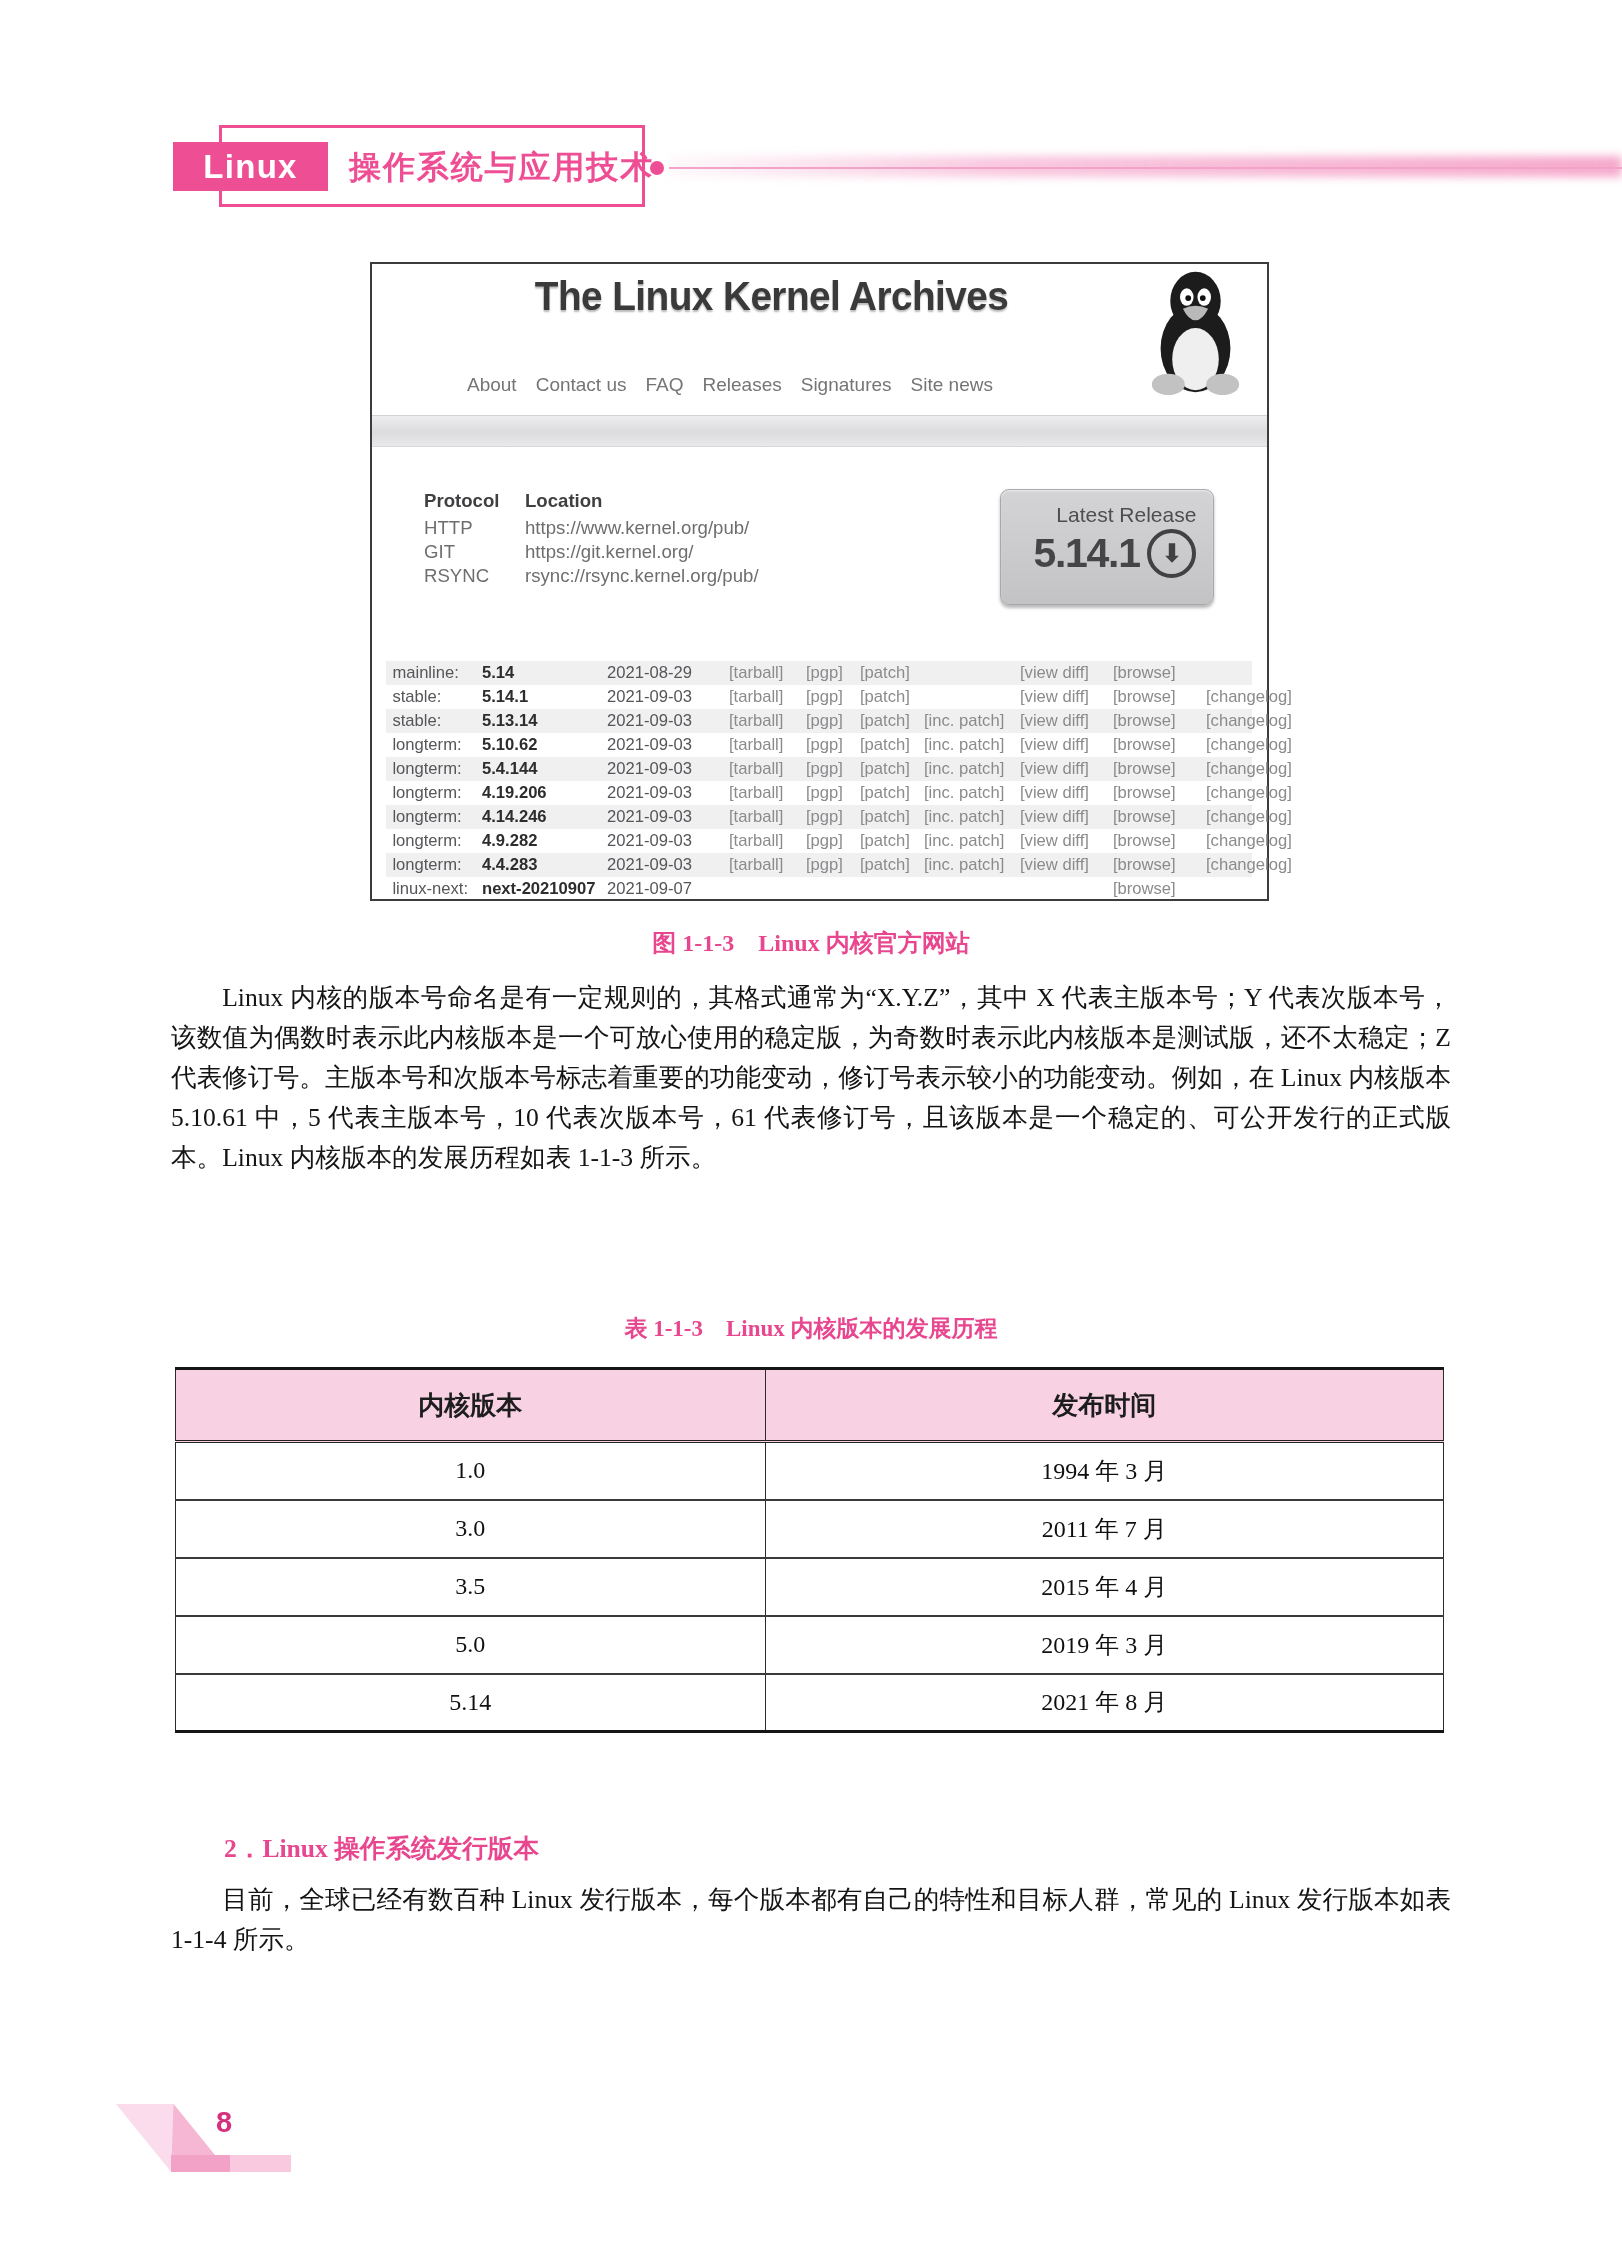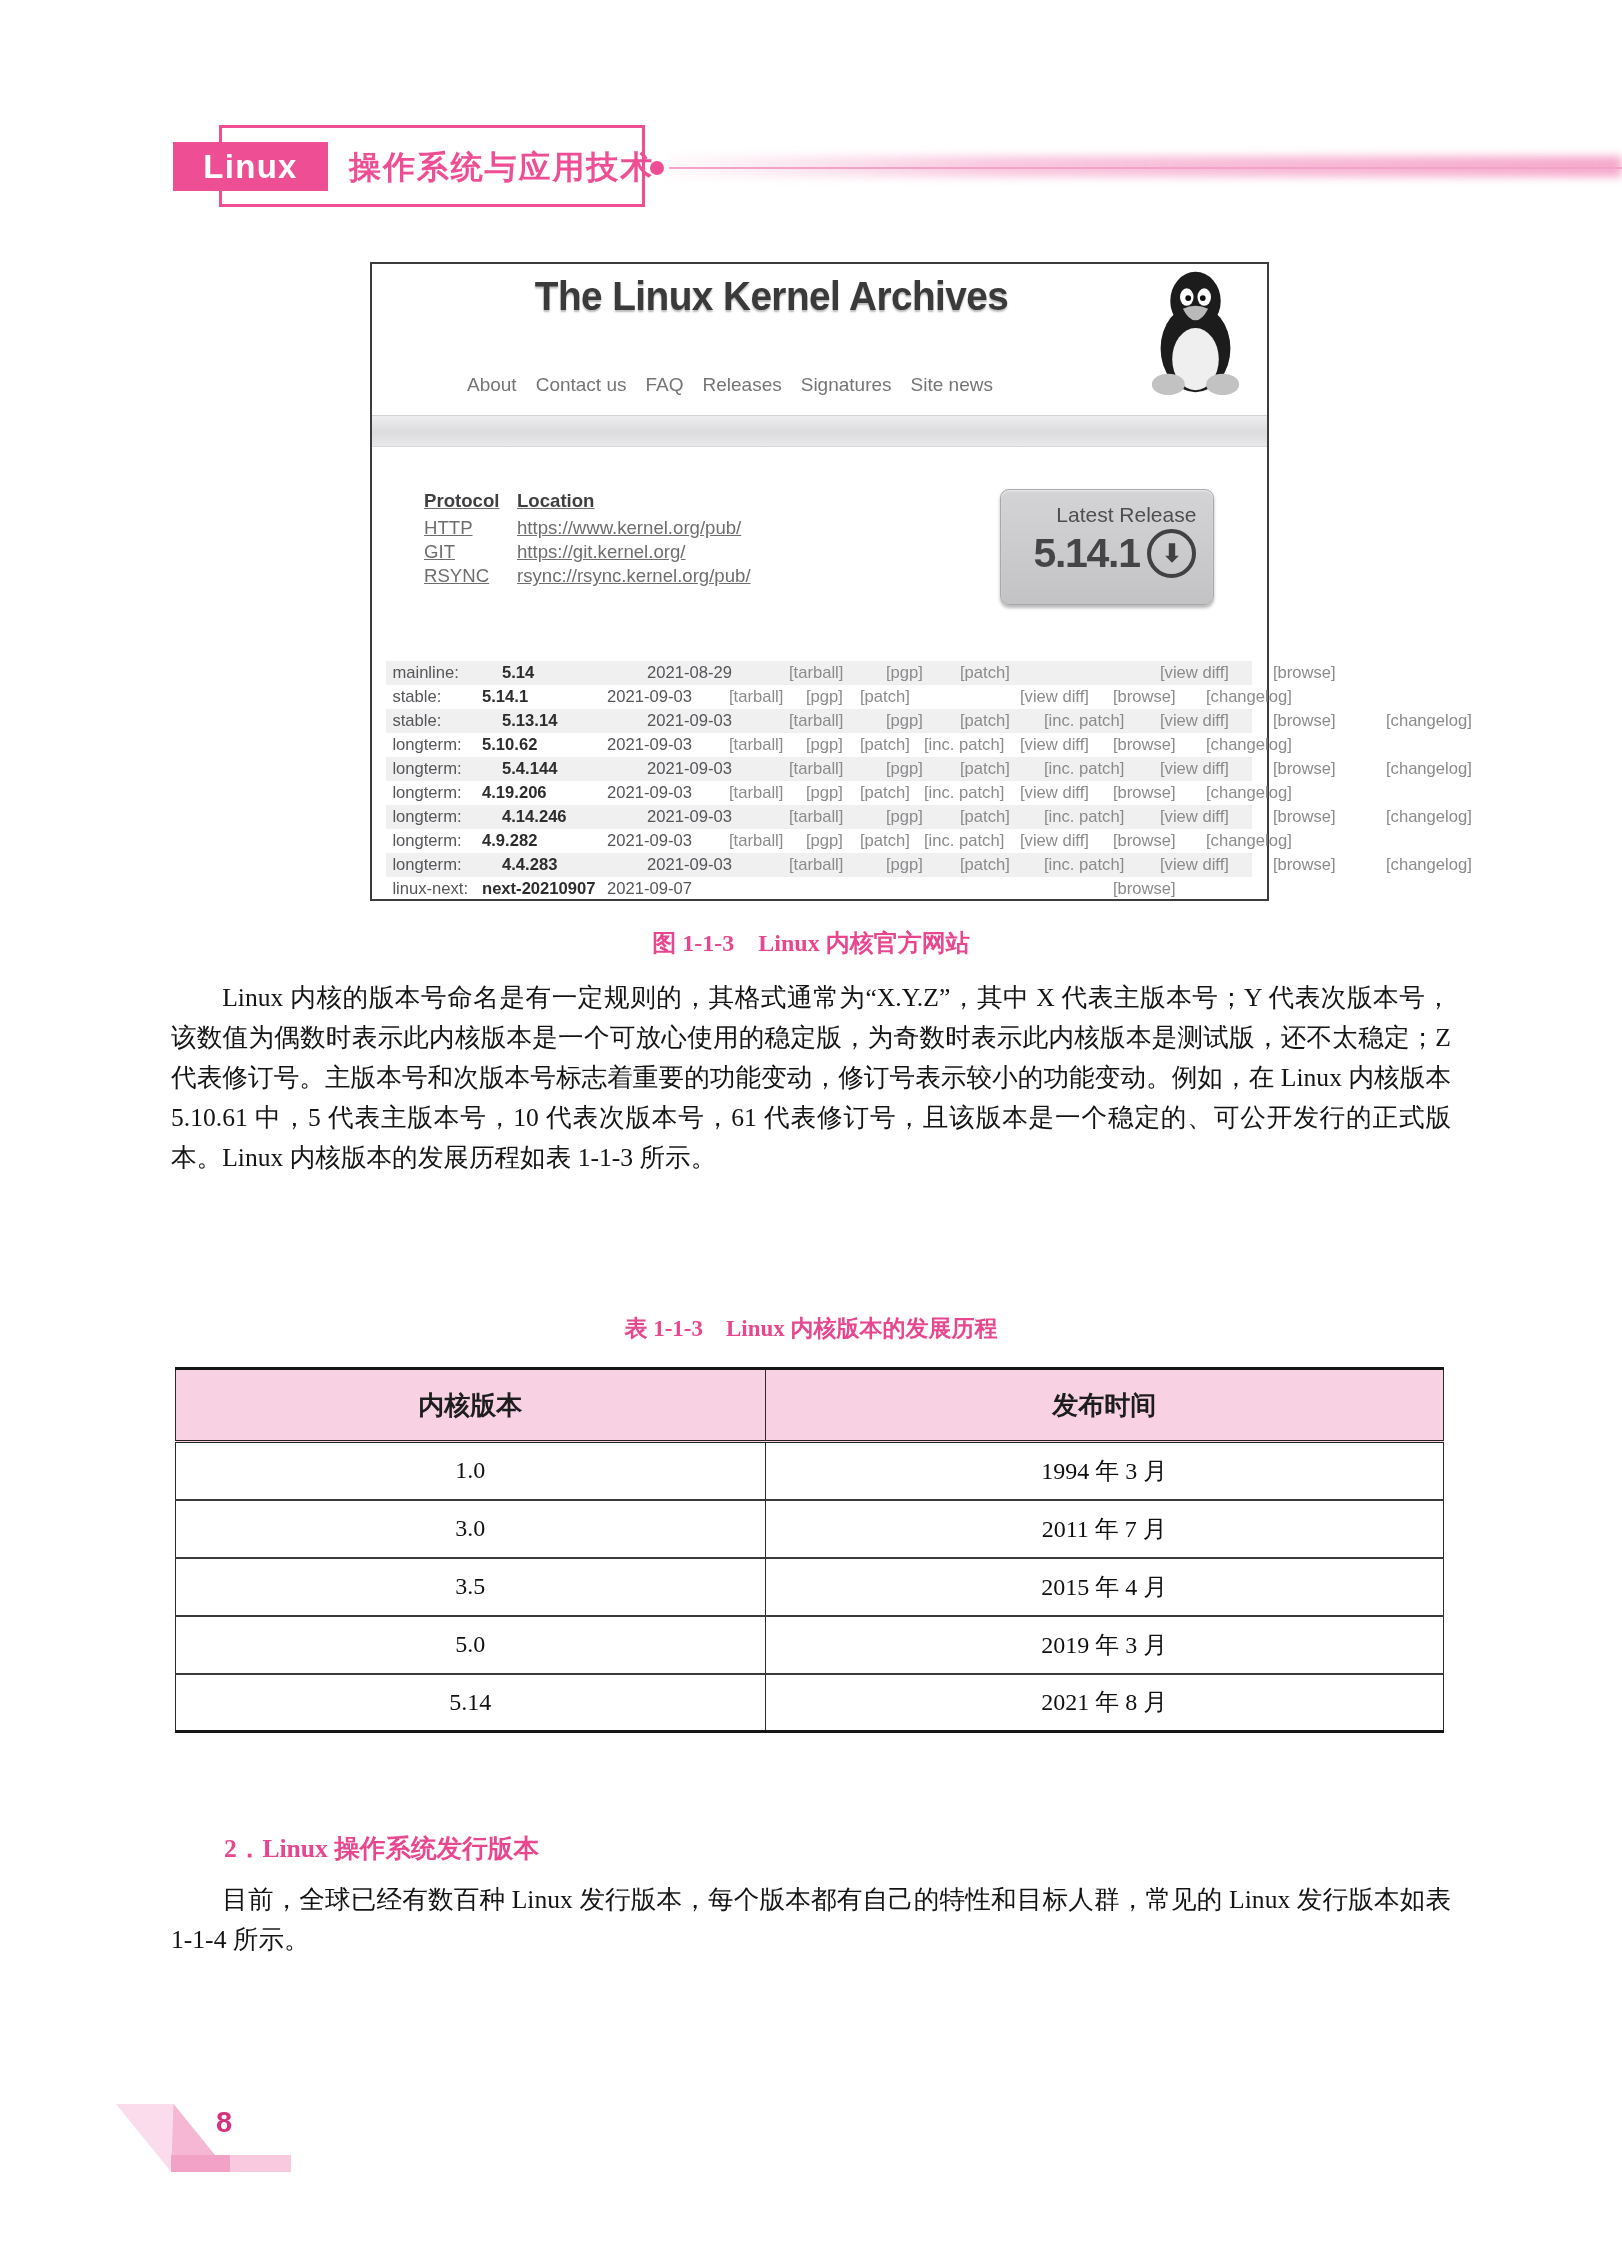--- a/index.html
+++ b/index.html
@@ -64,22 +64,22 @@
   }
   .site-nav span { white-space:nowrap; }
   .tux { position:absolute; top:3.8px; right:23px; width:97px; height:128px; }
   .gray-band {
     position:absolute; left:0; right:0; top:151px; height:32px;
     background:linear-gradient(to bottom,#ededef,#dcdcdf 55%,#e8e8ea);
     border-top:0.6px solid #d2d2d5; border-bottom:0.6px solid #d8d8db;
   }
   .protocol {
     position:absolute; left:52px; top:225px;
-    display:grid; grid-template-columns:93px auto; column-gap:0;
-    font-size:18.6px; line-height:24px; color:#6e6e70;text-decoration:underline;
+    display:grid; grid-template-columns:93px auto; column-gap:8px;
+    font-size:18.6px; line-height:24px; color:#6e6e70;
   }
   .protocol .ph { font-weight:700; color:#3f3f41; padding-bottom:3.2px; }
   .latest {
     position:absolute; left:628px; top:225px; width:214px; height:116px;
     background:linear-gradient(to bottom,#d4d4d7,#c3c3c6);
     border:0.6px solid #a9a9ac; border-radius:9px;
     box-shadow:inset 0 1.3px 1.3px #e9e9eb, 0 2.6px 3.2px rgba(0,0,0,0.28);
     padding:12.8px 16.6px 0 0; text-align:right;
   }
   .latest .ll { font-size:21px; color:#4e4e50; }
@@ -93,21 +93,21 @@
     font-family:"DejaVu Sans", sans-serif;
     font-size:25.6px; font-weight:700; color:#414143; line-height:1;
   }
   .rel-table { position:absolute; left:14px; top:397px; width:866px; }
   .rel-row {
     display:grid;
     grid-template-columns:96px 125px 122px 77px 54px 64px 96px 93px 93px 47px;
     height:24px; align-items:center;
     font-size:16.6px;
   }
-  .rel-row.stripe { background:#f0f0f1;gap:20px; }
+  .rel-row.stripe { background:#f0f0f1; }
   .rc { white-space:nowrap; }
   .rc-type { padding-left:6.4px; color:#56565a; }
   .rc-version { font-weight:700; color:#2d2d2f; }
   .rc-date { color:#56565a; }
   .rc-tarball,.rc-pgp,.rc-patch,.rc-inc_patch,.rc-view_diff,.rc-browse,.rc-changelog { color:#8b8b8d; }
 
   
   .fig-caption {
     left:0; top:927px; width:1622px; text-align:center;
     color:#e8478f; font-size:24px; font-weight:600;

